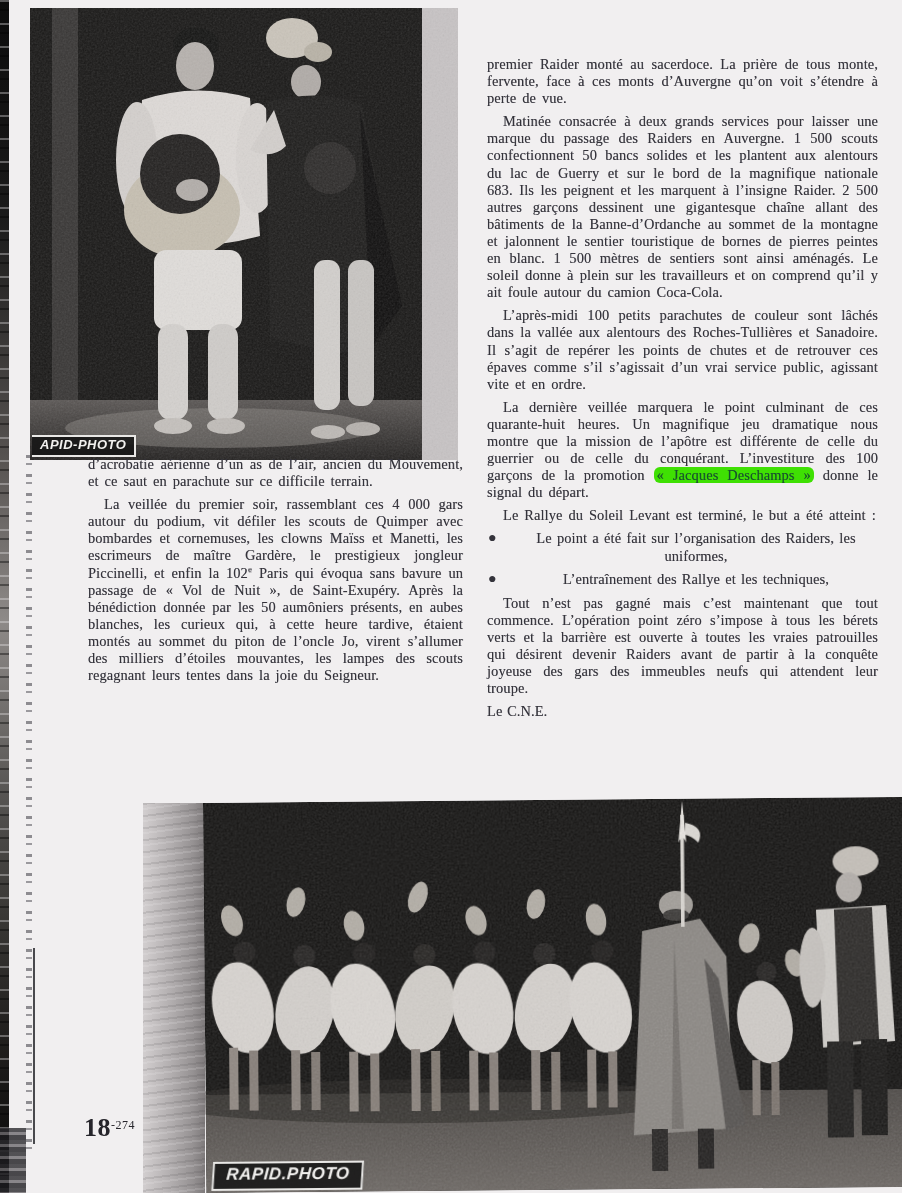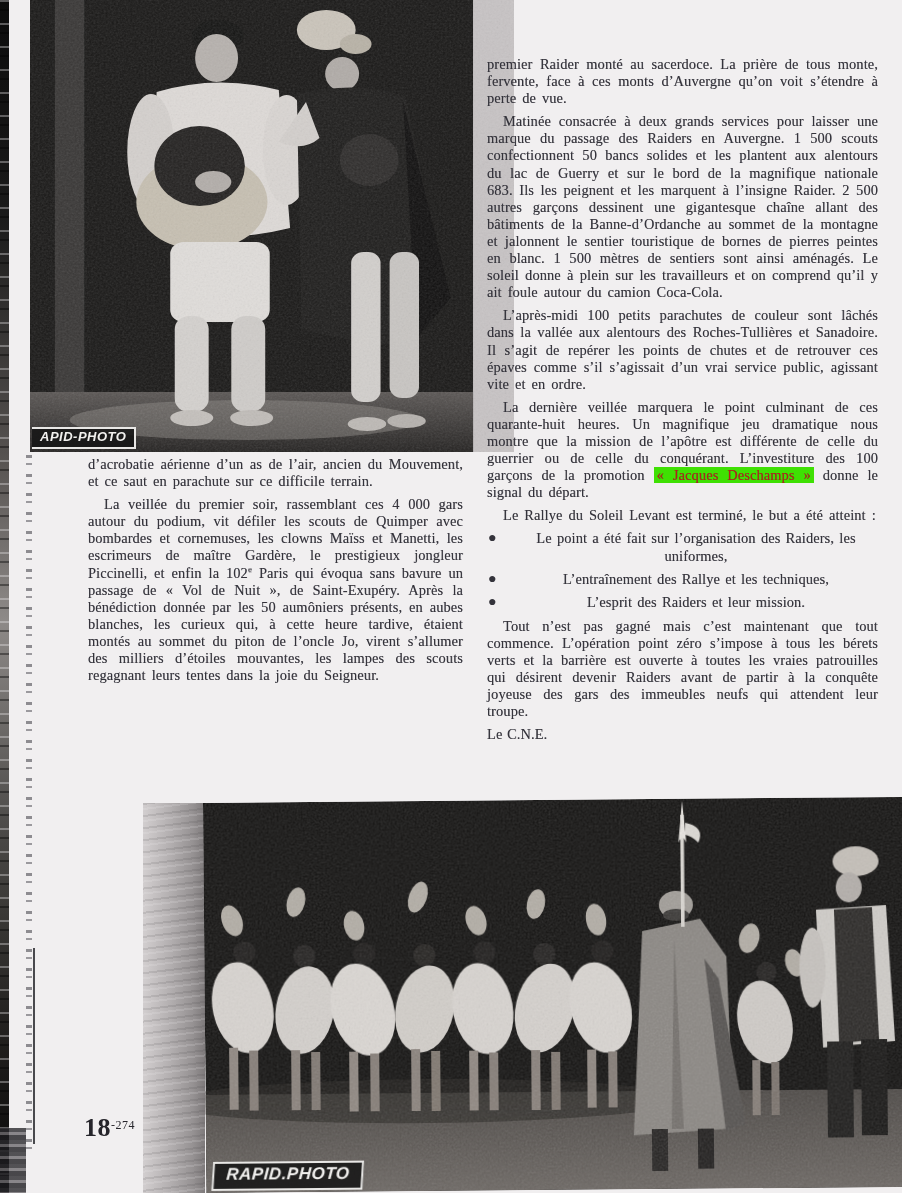--- a/index.html
+++ b/index.html
@@ -18,21 +18,21 @@
     background:repeating-linear-gradient(180deg,rgba(240,238,240,.35) 0 2px,transparent 2px 9px,rgba(0,0,0,.4) 9px 11px,transparent 11px 23px);}
   .speckle-band{
     position:absolute;left:26px;top:455px;width:6px;height:700px;opacity:.55;
     background:repeating-linear-gradient(180deg,#3c3b42 0 3px,transparent 3px 8px,#55535a 8px 10px,transparent 10px 19px);
   }
   .rule-line{position:absolute;left:33px;top:948px;width:2px;height:196px;background:#2c2b30;opacity:.85;}
   .corner-blotch{position:absolute;left:0;top:1128px;width:26px;height:65px;
     background:repeating-linear-gradient(180deg,#2b2a2e 0 4px,#6f6c70 4px 7px,#1e1d21 7px 12px);opacity:.8;}
   
   figure{margin:0;padding:0;position:absolute;}
-  .photo-top{left:30px;top:0;width:484px;height:452px;}
+  .photo-top{left:30px;top:8px;width:428px;height:452px;}
   .photo-bottom{left:203px;top:803px;width:699px;height:390px;transform:rotate(-0.5deg);transform-origin:0 0;}
   .photo-top svg,.photo-bottom svg{display:block;width:100%;height:100%;}
   .gray-band{
     position:absolute;left:143px;top:803px;width:62px;height:390px;
     background:linear-gradient(90deg,#d2cecf 0%,#b2aeaf 45%,#969293 80%,#7e7a7b 100%);
   }
   .gray-band:after{content:"";position:absolute;inset:0;opacity:.5;
     background:repeating-linear-gradient(173deg,rgba(60,58,60,.25) 0 2px,transparent 2px 5px,rgba(245,243,245,.3) 5px 7px,transparent 7px 12px);}
   .photo-label{
     position:absolute;
@@ -49,21 +49,21 @@
     font-size:14.3px;line-height:17.1px;text-align:justify;
     word-spacing:2.2px;letter-spacing:.15px;
     text-shadow:0.3px 0.3px 0.4px rgba(52,51,60,.45);
   }
   .col p{margin:0 0 6px 0;}
   .col p.indent{text-indent:16px;}
   .col-left{left:88px;top:456px;width:375px;}
   .col-right{left:487px;top:56px;width:391px;}
   sup.ord{font-size:9px;vertical-align:super;line-height:0;}
   em.date{font-style:italic;}
-  mark.hl{background:var(--highlight,#3fe003);color:#b91c1c;padding:0 3px;}
+  mark.hl{background:var(--highlight,#3fe003);color:#14532d;padding:0 3px;border-radius:6px;}
   ul.bullets{list-style:none;margin:2px 0 7px 0;padding:0;}
   ul.bullets li{position:relative;padding-left:27px;margin:0 0 6px 0;text-align:center;word-spacing:1.5px;}
   ul.bullets li:before{content:"\25CF";position:absolute;left:1px;top:-1px;font-size:14px;}
   p.sig{text-align:left;padding-right:16px;margin-top:2px;word-spacing:1px;}
   
   .page-number{position:absolute;left:84px;top:1113px;color:#26252b;
     font-family:"Liberation Serif","DejaVu Serif",serif;}
   .page-number b{font-size:26px;font-weight:bold;letter-spacing:.5px;}
   .page-number .sup{font-size:12px;vertical-align:7px;letter-spacing:.5px;}
 </style>
@@ -135,21 +135,20 @@
 
   <div class="col col-right">
     <p>premier Raider monté au sacerdoce. La prière de tous monte, fervente, face à ces monts d’Auvergne qu’on voit s’étendre à perte de vue.</p>
     <p class="indent">Matinée consacrée à deux grands services pour laisser une marque du passage des Raiders en Auvergne. 1&nbsp;500 scouts confectionnent 50 bancs solides et les plantent aux alentours du lac de Guerry et sur le bord de la magnifique nationale 683. Ils les peignent et les marquent à l’insigne Raider. 2&nbsp;500 autres garçons dessinent une gigantesque chaîne allant des bâtiments de la Banne-d’Ordanche au sommet de la montagne et jalonnent le sentier touristique de bornes de pierres peintes en blanc. 1&nbsp;500 mètres de sentiers sont ainsi aménagés. Le soleil donne à plein sur les travailleurs et on comprend qu’il y ait foule autour du camion Coca-Cola.</p>
     <p class="indent">L’après-midi 100 petits parachutes de couleur sont lâchés dans la vallée aux alentours des Roches-Tullières et Sanadoire. Il s’agit de repérer les points de chutes et de retrouver ces épaves comme s’il s’agissait d’un vrai service public, agissant vite et en ordre.</p>
     <p class="indent"><span>La dernière veillée marquera le point culminant de ces quarante-huit heures. Un magnifique jeu dramatique nous montre que la mission de l’apôtre est différente de celle du guerrier ou de celle du conquérant. L’investiture des 100 garçons de la promotion </span><mark class="hl">«&nbsp;Jacques Deschamps&nbsp;»</mark><span> donne le signal du départ.</span></p>
     <p class="indent">Le Rallye du Soleil Levant est terminé, le but a été atteint&nbsp;:</p>
     <ul class="bullets">
       <li>Le point a été fait sur l’organisation des Raiders, les uniformes,</li>
       <li>L’entraînement des Rallye et les techniques,</li>
-      <li>L’esprit des Raiders et leur mission.</li>
     </ul>
     <p class="indent">Tout n’est pas gagné mais c’est maintenant que tout commence. L’opération point zéro s’impose à tous les bérets verts et la barrière est ouverte à toutes les vraies patrouilles qui désirent devenir Raiders avant de partir à la conquête joyeuse des gars des immeubles neufs qui attendent leur troupe.</p>
     <p class="sig">Le C.N.E.</p>
   </div>
 
   <div class="page-number">
     <b>18</b><span class="sup">-274</span>
   </div>
 
   <div class="gray-band"></div>

